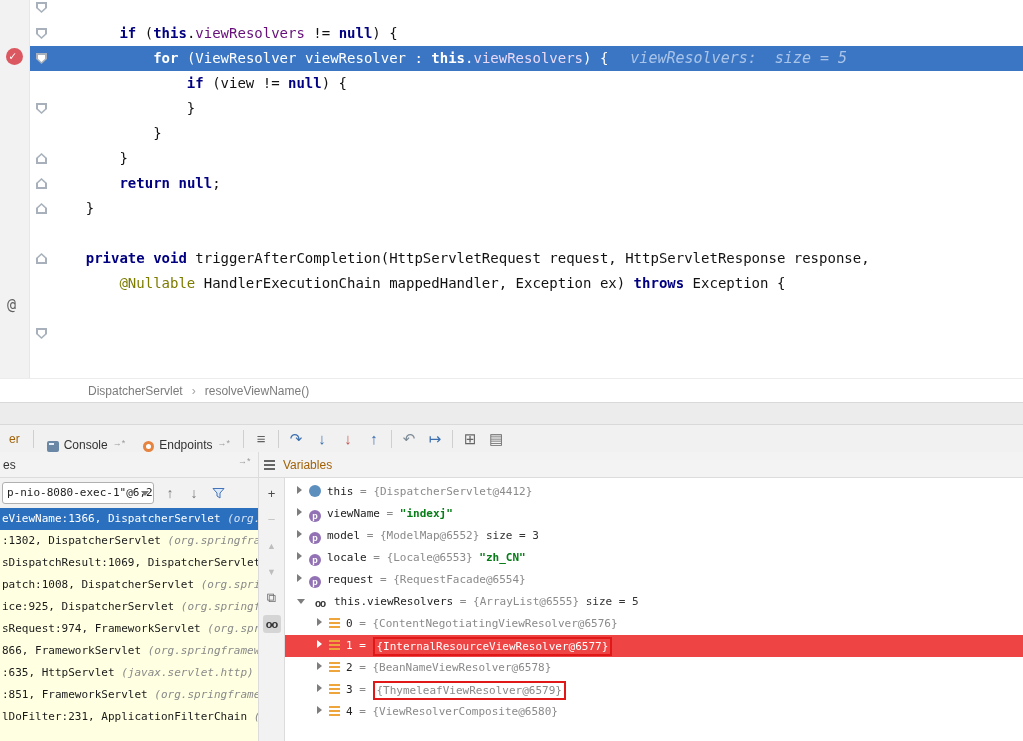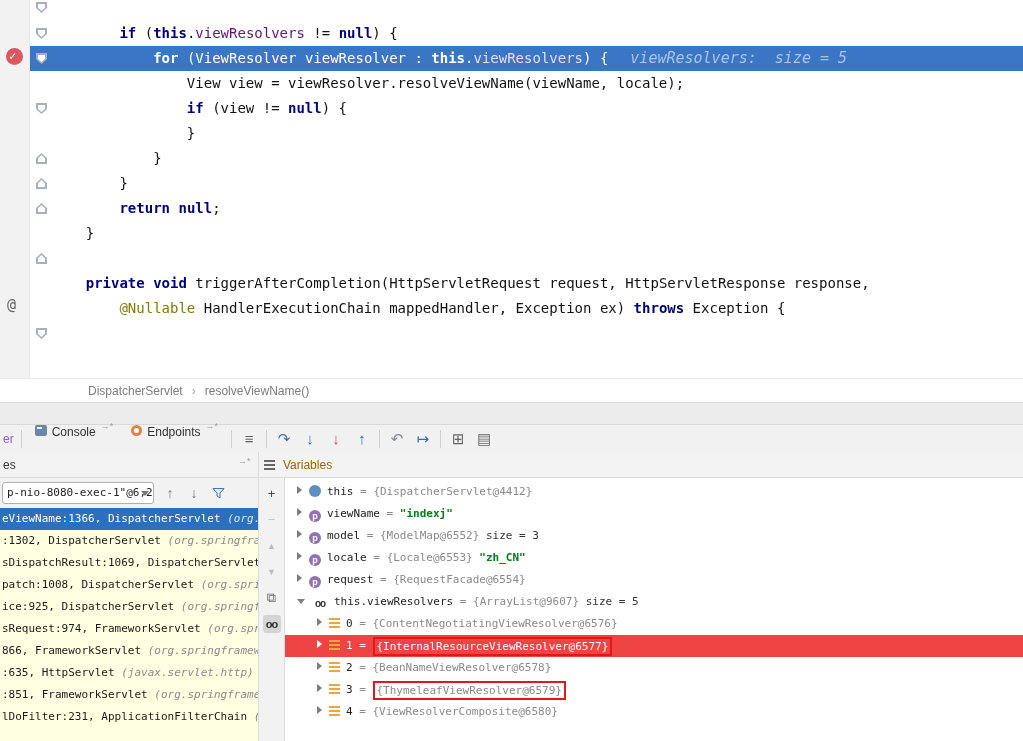--- a/index.html
+++ b/index.html
@@ -32,23 +32,23 @@
 
   
   .breadcrumb{position:absolute;left:0;top:378px;width:100%;height:24px;line-height:24px;background:#fff;
               border-top:1px solid #ececec;font-size:12px;color:#7c7c7c;padding-left:88px}
   .bc-sep{margin:0 9px;color:#a5a5a5}
 
   
   .dbg-spacer{position:absolute;left:0;top:402px;width:100%;height:22px;background:#ececec;border-top:1px solid #d9d9d9}
   .dbg-toolbar{position:absolute;left:0;top:424px;width:100%;height:28px;background:#f1f1f1;
                border-top:1px solid #d9d9d9;display:flex;align-items:center;font-size:12px;color:#333}
-  .tab-frag{padding:0 3px;color:#8b5cf6}
+  .tab-frag{padding:0 9px;color:#a16207}
   .vsep{width:1px;height:18px;background:#cfcfcf;margin:0 4px;display:inline-block;flex:0 0 1px}
-  .tab{display:flex;align-items:flex-start;gap:5px;padding:0 9px;height:100%}
+  .tab{display:flex;align-items:flex-end;gap:5px;padding:0 9px;height:100%}
   .ic-console{width:12px;height:11px;background:#6a87a5;border-radius:2px;position:relative}
   .ic-console::after{content:"";position:absolute;left:2px;top:2px;width:5px;height:2px;background:#e8f0fa}
   .ic-endpoints{width:11px;height:11px;background:#e5833f;border-radius:50%;position:relative}
   .ic-endpoints::after{content:"";position:absolute;left:3px;top:3px;width:5px;height:5px;background:#fff;border-radius:50%}
   .tab-mark{font-size:9px;color:#9a9a9a;position:relative;top:-4px}
   .actions{display:flex;align-items:center}
   .act{width:26px;text-align:center;font-size:15px}
 
   
   .hdr-row{position:absolute;left:0;top:452px;width:100%;height:26px;background:#f3f3f3;border-bottom:1px solid #dcdcdc}
@@ -104,21 +104,20 @@
 </style>
 </head>
 <body>
 
 <div id="app">
 
   <div class="editor">
     <div class="code-lines">
         <div class="line"><span class="s-pl">        </span><span class="s-kw">if </span><span class="s-pl">(</span><span class="s-kw">this</span><span class="s-pl">.</span><span class="s-field">viewResolvers</span><span class="s-pl"> != </span><span class="s-kw">null</span><span class="s-pl">) {</span></div>
         <div class="line hl"><span class="s-pl">            </span><span class="s-kw">for </span><span class="s-pl">(ViewResolver viewResolver : </span><span class="s-kw">this</span><span class="s-pl">.</span><span class="s-field">viewResolvers</span><span class="s-pl">) {</span><span class="hint">viewResolvers:  size = 5</span></div>
-        <div class="line"><span class="s-pl">                View view = viewResolver.resolveViewName(viewName, locale);</span></div>
         <div class="line"><span class="s-pl">                </span><span class="s-kw">if </span><span class="s-pl">(view != </span><span class="s-kw">null</span><span class="s-pl">) {</span></div>
         <div class="line"><span class="s-pl">                }</span></div>
         <div class="line"><span class="s-pl">            }</span></div>
         <div class="line"><span class="s-pl">        }</span></div>
         <div class="line"><span class="s-pl">        </span><span class="s-kw">return </span><span class="s-kw">null</span><span class="s-pl">;</span></div>
         <div class="line"><span class="s-pl">    }</span></div>
         <div class="line"><span class="s-pl"></span></div>
         <div class="line"><span class="s-pl">    </span><span class="s-kw">private void </span><span class="s-pl">triggerAfterCompletion(HttpServletRequest request, HttpServletResponse response,</span></div>
         <div class="line"><span class="s-pl">        </span><span class="s-ann">@Nullable</span><span class="s-pl"> HandlerExecutionChain mappedHandler, Exception ex) </span><span class="s-kw">throws</span><span class="s-pl"> Exception {</span></div>
       </div>
@@ -216,21 +215,21 @@
       <span class="wi active" style="color: rgb(51, 51, 51);">oo</span>
     </div>
 
   <div class="vars-panel">
     <div>
         <div class="vrow lvl0"><span class="chev right"></span><span class="vicon value"></span><span class="v-name">this</span><span class="v-eq"> = </span><span class="v-ref">{DispatcherServlet@4412}</span></div>
         <div class="vrow lvl0"><span class="chev right"></span><span class="vicon param">p</span><span class="v-name">viewName</span><span class="v-eq"> = </span><span class="v-str">"indexj"</span></div>
         <div class="vrow lvl0"><span class="chev right"></span><span class="vicon param">p</span><span class="v-name">model</span><span class="v-eq"> = </span><span class="v-ref">{ModelMap@6552}</span><span class="v-extra">  size = 3</span></div>
         <div class="vrow lvl0"><span class="chev right"></span><span class="vicon param">p</span><span class="v-name">locale</span><span class="v-eq"> = </span><span class="v-ref">{Locale@6553}</span><span class="v-str"> "zh_CN"</span></div>
         <div class="vrow lvl0"><span class="chev right"></span><span class="vicon param">p</span><span class="v-name">request</span><span class="v-eq"> = </span><span class="v-ref">{RequestFacade@6554}</span></div>
-        <div class="vrow lvl0"><span class="chev down"></span><span class="vicon watch">oo</span><span class="v-name">this.viewResolvers</span><span class="v-eq"> = </span><span class="v-ref">{ArrayList@9607}</span><span class="v-extra">  size = 5</span></div>
+        <div class="vrow lvl0"><span class="chev down"></span><span class="vicon watch">oo</span><span class="v-name">this.viewResolvers</span><span class="v-eq"> = </span><span class="v-ref">{ArrayList@6555}</span><span class="v-extra">  size = 5</span></div>
         <div class="vrow lvl1"><span class="chev right"></span><span class="vicon elem"></span><span class="v-name">0</span><span class="v-eq"> = </span><span class="v-ref">{ContentNegotiatingViewResolver@6576}</span></div>
         <div class="vrow lvl1 sel"><span class="chev right"></span><span class="vicon elem"></span><span class="v-name">1</span><span class="v-eq"> = </span><span class="redbox"><span class="v-ref">{InternalResourceViewResolver@6577}</span></span></div>
         <div class="vrow lvl1"><span class="chev right"></span><span class="vicon elem"></span><span class="v-name">2</span><span class="v-eq"> = </span><span class="v-ref">{BeanNameViewResolver@6578}</span></div>
         <div class="vrow lvl1"><span class="chev right"></span><span class="vicon elem"></span><span class="v-name">3</span><span class="v-eq"> = </span><span class="redbox"><span class="v-ref">{ThymeleafViewResolver@6579}</span></span></div>
         <div class="vrow lvl1"><span class="chev right"></span><span class="vicon elem"></span><span class="v-name">4</span><span class="v-eq"> = </span><span class="v-ref">{ViewResolverComposite@6580}</span></div>
       </div>
   </div>
 
 </div>
 

